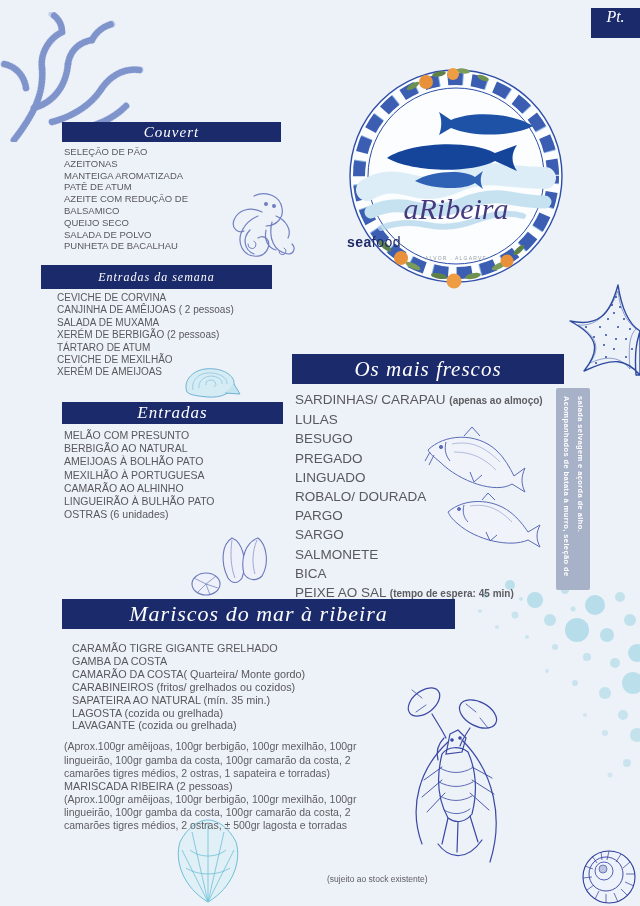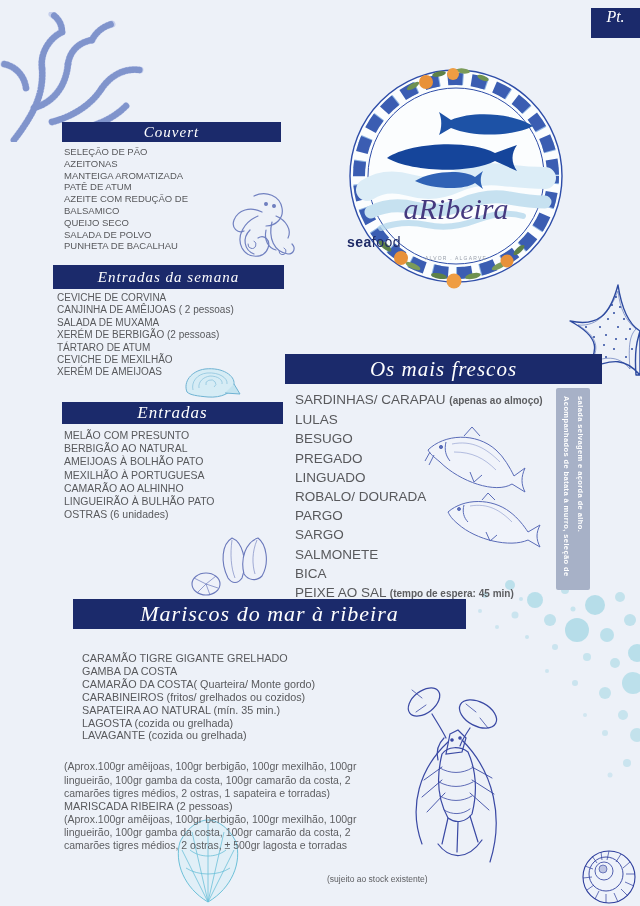--- a/index.html
+++ b/index.html
@@ -133,21 +133,21 @@
       <path d="M62,30 C72,34 78,44 74,52"></path>
       <path d="M36,44 C28,52 30,64 40,68"></path>
       <path d="M52,44 C50,54 54,62 62,64"></path>
       <circle cx="52" cy="18" r="1.4" fill="#7181c0"></circle>
       <circle cx="60" cy="20" r="1.4" fill="#7181c0"></circle>
       <path d="M34,58 a4 4 0 1 0 6,-3" stroke-width="1"></path>
       <path d="M70,62 a3.5 3.5 0 1 1 -5,3" stroke-width="1"></path>
     </g>
   </svg>
 
-  <div class="bar" style="left:53px;top:265px;width:231px;height:24px;font-size:15px;">
+  <div class="bar" style="left:41px;top:265px;width:231px;height:24px;font-size:12px;">
     <span>Entradas da semana</span>
   </div>
   <ul class="list" style="left:57px;top:292px;width:240px;font-size:10px;line-height:12.4px;">
     <li>CEVICHE DE CORVINA</li>
     <li>CANJINHA DE AMÊIJOAS ( 2 pessoas)</li>
     <li>SALADA DE MUXAMA</li>
     <li>XERÉM DE BERBIGÃO (2 pessoas)</li>
     <li>TÁRTARO DE ATUM</li>
     <li>CEVICHE DE MEXILHÃO</li>
     <li>XERÉM DE AMEIJOAS</li>
@@ -196,21 +196,21 @@
         <circle cx="34" cy="54" r="1"></circle>
         <circle cx="26" cy="44" r="1"></circle>
       <circle cx="40" cy="44" r="1"></circle>
         <circle cx="48" cy="36" r="1"></circle>
         <circle cx="46" cy="52" r="1"></circle>
       <circle cx="56" cy="56" r="1"></circle>
         <circle cx="52" cy="22" r="1"></circle>
     </g>
   </svg>
 
-  <div class="bar" style="left:285px;top:354px;width:317px;height:30px;font-size:21px;">
+  <div class="bar" style="left:292px;top:354px;width:272px;height:30px;font-size:21px;">
     <span>Os mais frescos</span>
   </div>
   <ul class="list" style="left:295px;top:390px;width:300px;font-size:13.5px;line-height:19.2px;">
     <li><span>SARDINHAS/ CARAPAU</span> <span class="note">(apenas ao almoço)</span></li>
     <li><span>LULAS</span></li>
     <li><span>BESUGO</span></li>
     <li><span>PREGADO</span></li>
     <li><span>LINGUADO</span></li>
     <li><span>ROBALO/ DOURADA</span></li>
     <li><span>PARGO</span></li>
@@ -252,25 +252,25 @@
     <g stroke="#6a78bb" stroke-width="1.1" fill="#eef1f9" stroke-linejoin="round">
       <ellipse cx="28" cy="50" rx="14" ry="11"></ellipse>
       <path d="M28,50 L16,44 M28,50 L20,58 M28,50 L32,61 M28,50 L40,54 M28,50 L38,42" fill="none" stroke-width=".7"></path>
       <path d="M50,44 C42,28 44,10 54,4 C64,8 70,26 64,44 C60,50 54,50 50,44 Z"></path>
       <path d="M54,6 C52,20 53,34 57,44" fill="none" stroke-width=".6"></path>
       <path d="M66,40 C62,24 68,8 80,4 C88,10 92,28 84,42 C78,48 70,46 66,40 Z"></path>
       <path d="M79,6 C74,18 74,30 77,40" fill="none" stroke-width=".6"></path>
     </g>
   </svg>
 
-  <div class="bar" style="left:62px;top:599px;width:393px;height:30px;font-size:22px;margin-left:11px;">
+  <div class="bar" style="left:62px;top:599px;width:393px;height:30px;font-size:22px;">
     <span>Mariscos do mar à ribeira</span>
   </div>
   <div class="list" style="left:64px;top:634px;width:320px;font-size:10.8px;line-height:12.9px;z-index:3;">
-    <ul style="list-style:none;margin:18px;padding:0;">
+    <ul style="list-style:none;margin:8px;padding:0;">
       <li>CARAMÃO TIGRE GIGANTE GRELHADO</li>
       <li>GAMBA DA COSTA</li>
       <li>CAMARÃO DA COSTA( Quarteira/ Monte gordo)</li>
       <li>CARABINEIROS (fritos/ grelhados ou cozidos)</li>
       <li>SAPATEIRA AO NATURAL (mín. 35 min.)</li>
       <li>LAGOSTA (cozida ou grelhada)</li>
       <li>LAVAGANTE (cozida ou grelhada)</li>
     </ul>
     <p class="detail" style="font-size:10.5px;line-height:13.2px;">(Aprox.100gr amêijoas, 100gr berbigão, 100gr mexilhão, 100gr lingueirão, 100gr gamba da costa, 100gr camarão da costa, 2 camarões tigres médios, 2 ostras, 1 sapateira e torradas)</p>
     <p class="detail" style="color:#58595c;">MARISCADA RIBEIRA (2 pessoas)</p>

